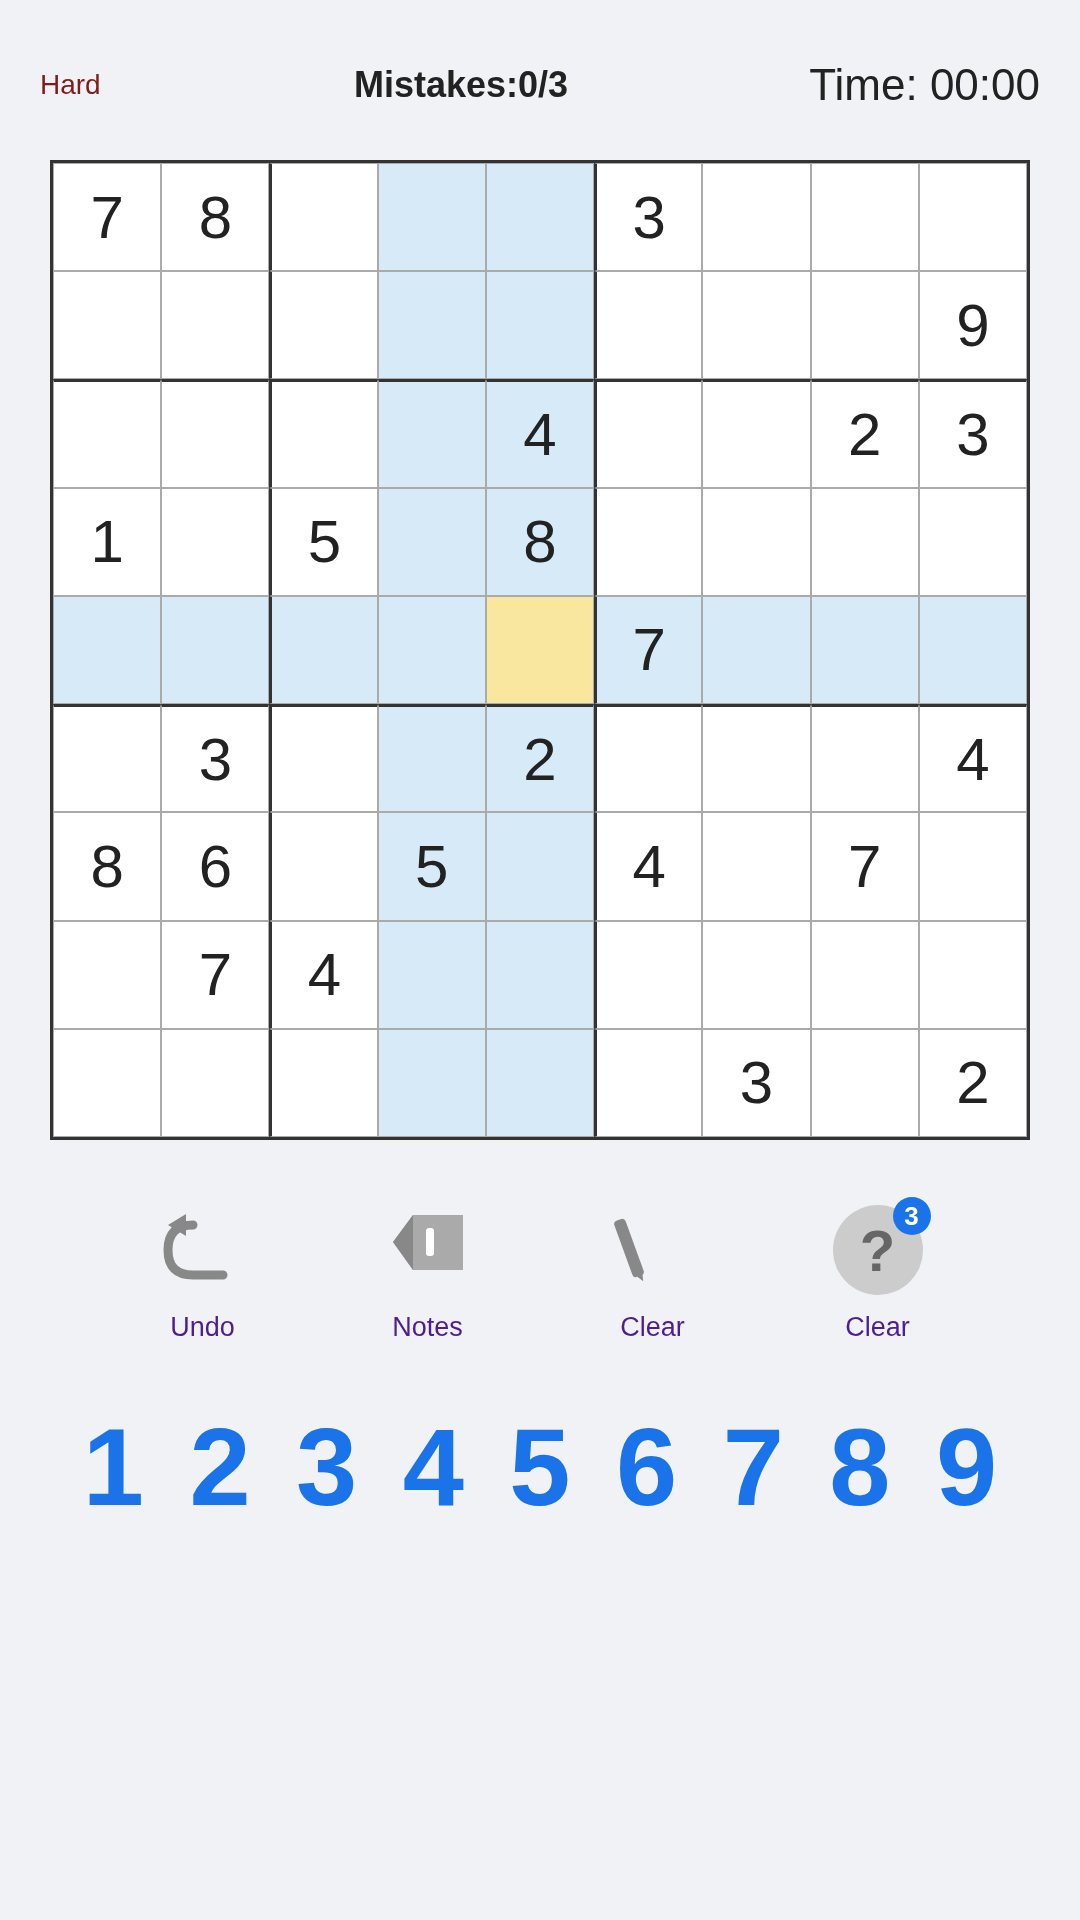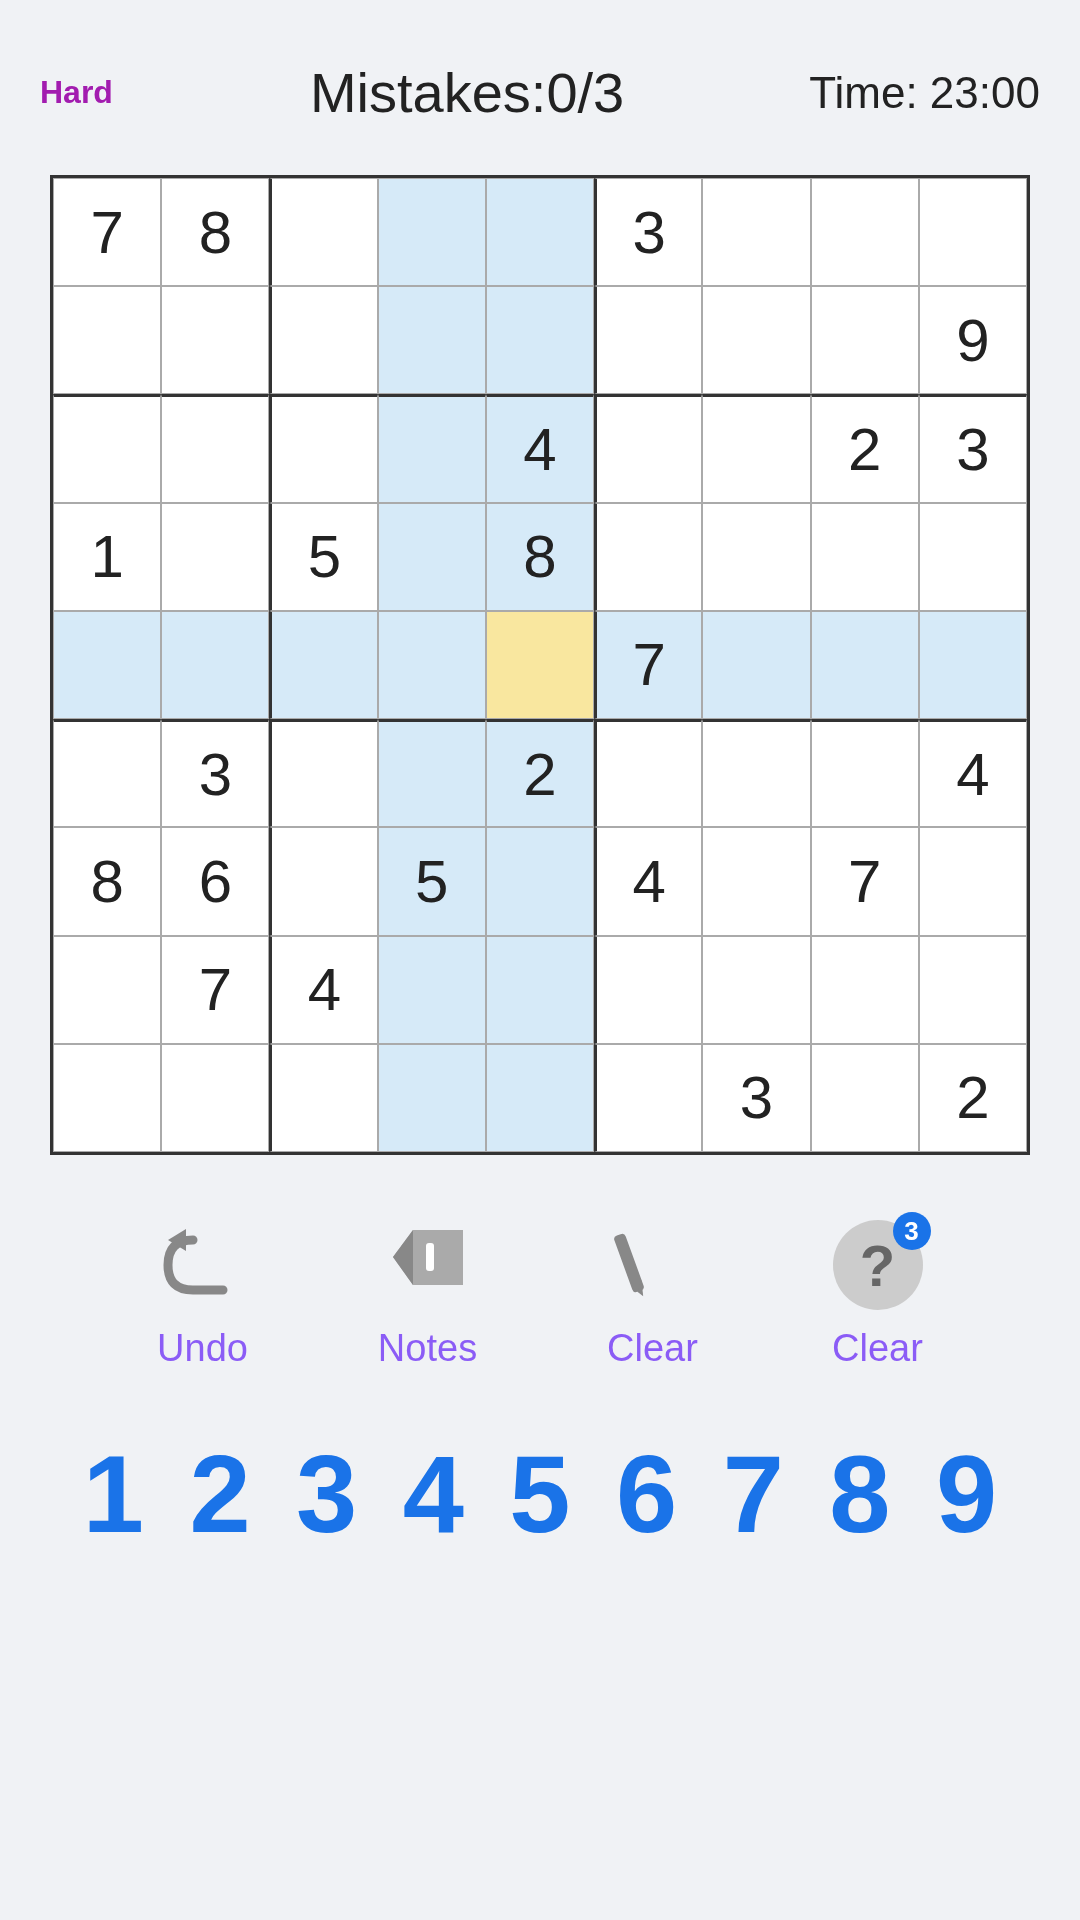--- a/index.html
+++ b/index.html
@@ -16,28 +16,28 @@
 
     
     .header {
       width: 100%;
       display: flex;
       justify-content: space-between;
       align-items: center;
       padding: 60px 40px 30px;
     }
     .header-difficulty {
-      font-size: 32px;
-      color: #a21caf;
+      font-size: 28px;
+      color: #7f1d1d;
+      font-weight: 400;
+    }
+    .header-mistakes {
+      font-size: 36px;
+      color: #222;
       font-weight: 700;
-    }
-    .header-mistakes {
-      font-size: 56px;
-      color: #222;
-      font-weight: 400;
       margin-left: 12px;
     }
     .header-time {
       font-size: 44px;
       color: #222;
       font-weight: 400;
     }
 
     
     .grid-container {
@@ -88,22 +88,22 @@
       border: none;
     }
     .tool-icon {
       width: 100px;
       height: 100px;
       display: flex;
       align-items: center;
       justify-content: center;
     }
     .tool-label {
-      font-size: 38px;
-      color: #8b5cf6;
+      font-size: 27px;
+      color: #4c1d95;
       font-weight: 400;
     }
 
     
     .hints-wrap {
       position: relative;
     }
     .hint-circle {
       width: 90px;
       height: 90px;
@@ -150,21 +150,21 @@
       width: 100px;
       text-align: center;
     }
   </style>
 </head>
 <body>
 
 <div class="header">
   <span class="header-difficulty">Hard</span>
   <span class="header-mistakes">Mistakes:0/3</span>
-  <span class="header-time">Time: 23:00</span>
+  <span class="header-time">Time: 00:00</span>
 </div>
 
 <div class="grid-container" id="sudoku-grid">
 <div class="cell" data-row="1" data-col="1" style="background: white;">7</div>
     <div class="cell" data-row="1" data-col="2" style="background: white;">8</div>
     <div class="cell" data-row="1" data-col="3" style="background: white;"></div>
     <div class="cell" data-row="1" data-col="4" style="background: rgb(214, 234, 248);"></div>
     <div class="cell" data-row="1" data-col="5" style="background: rgb(214, 234, 248);"></div>
     <div class="cell" data-row="1" data-col="6" style="background: white;">3</div>
     <div class="cell" data-row="1" data-col="7" style="background: white;"></div>

